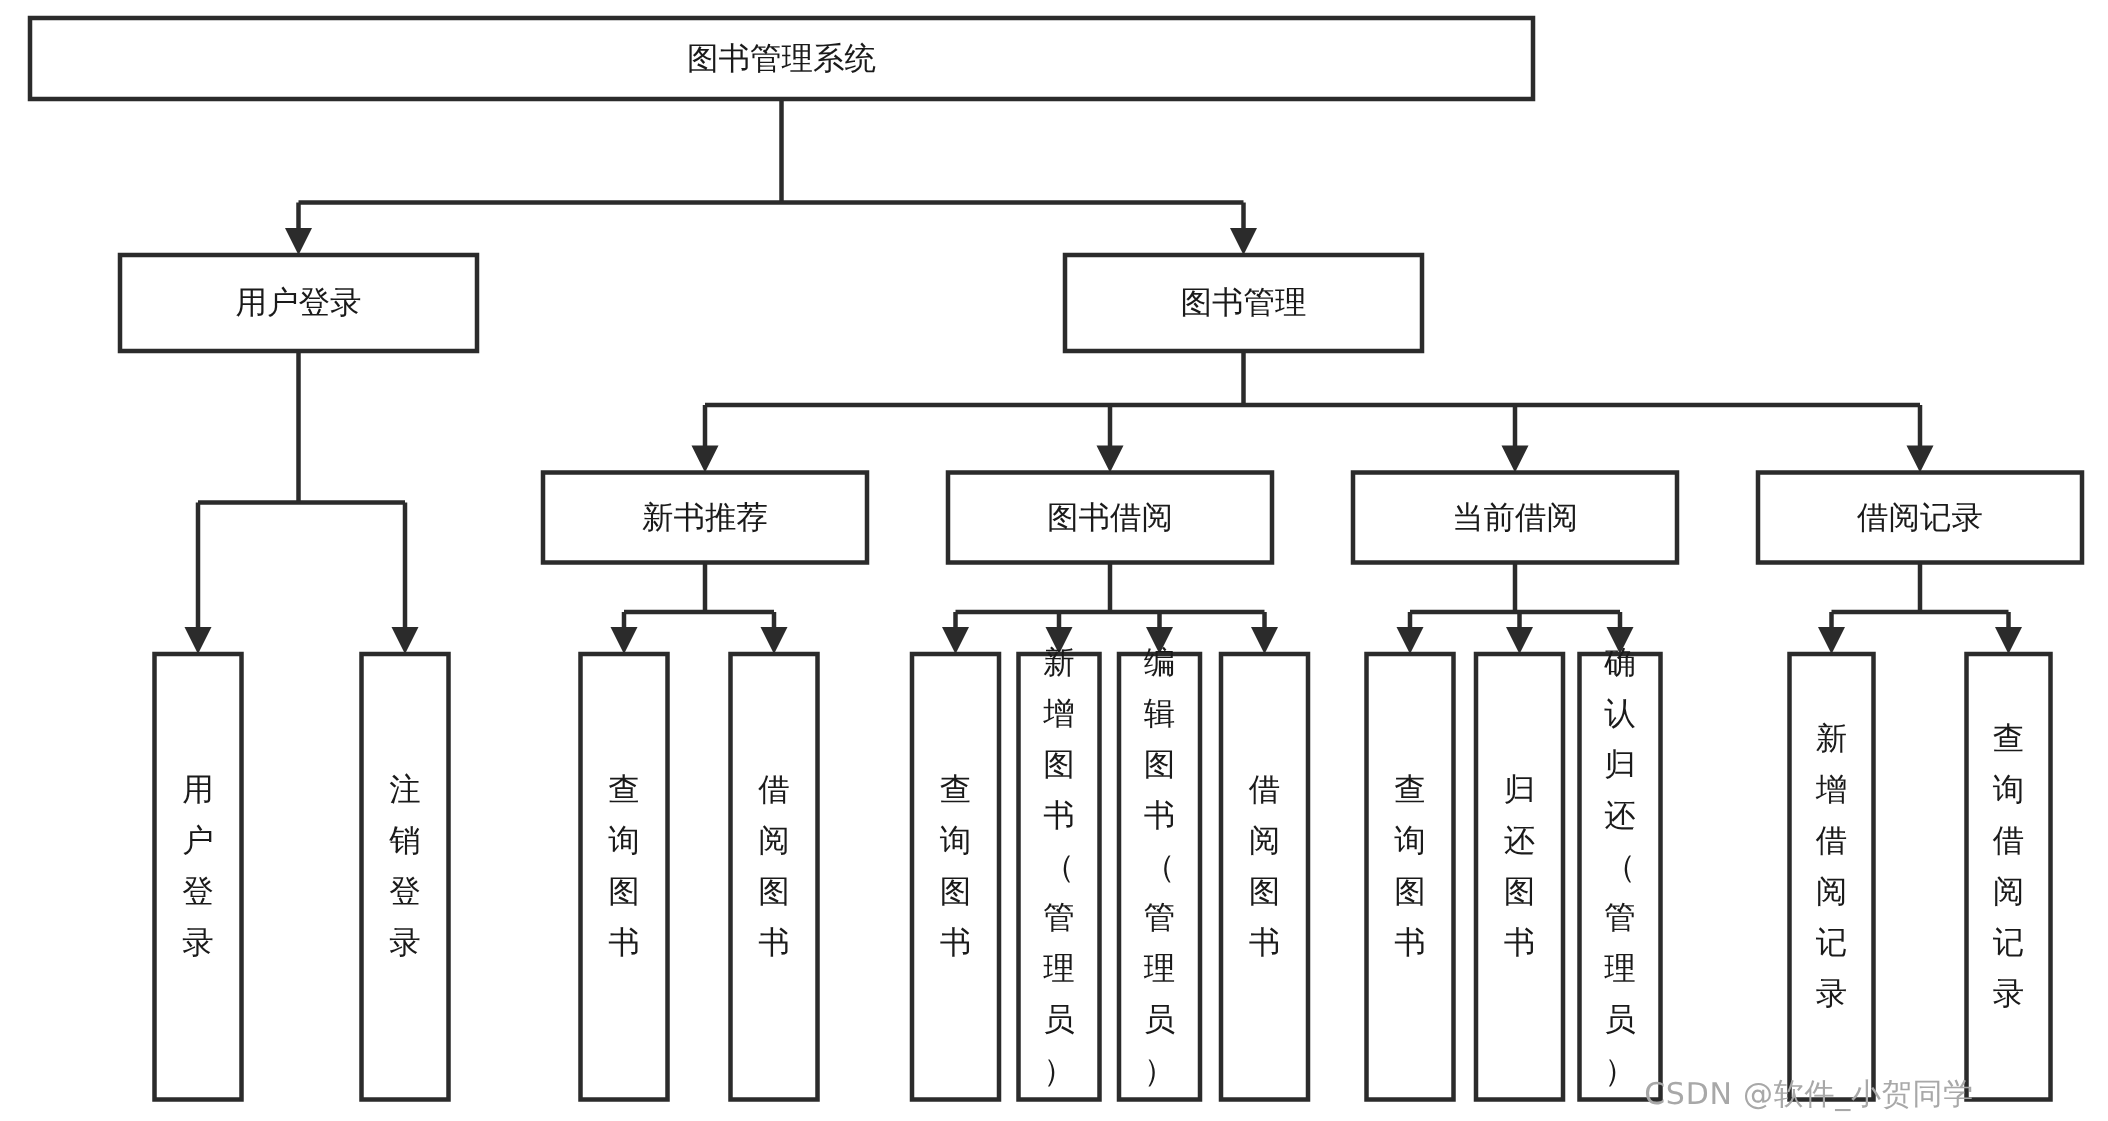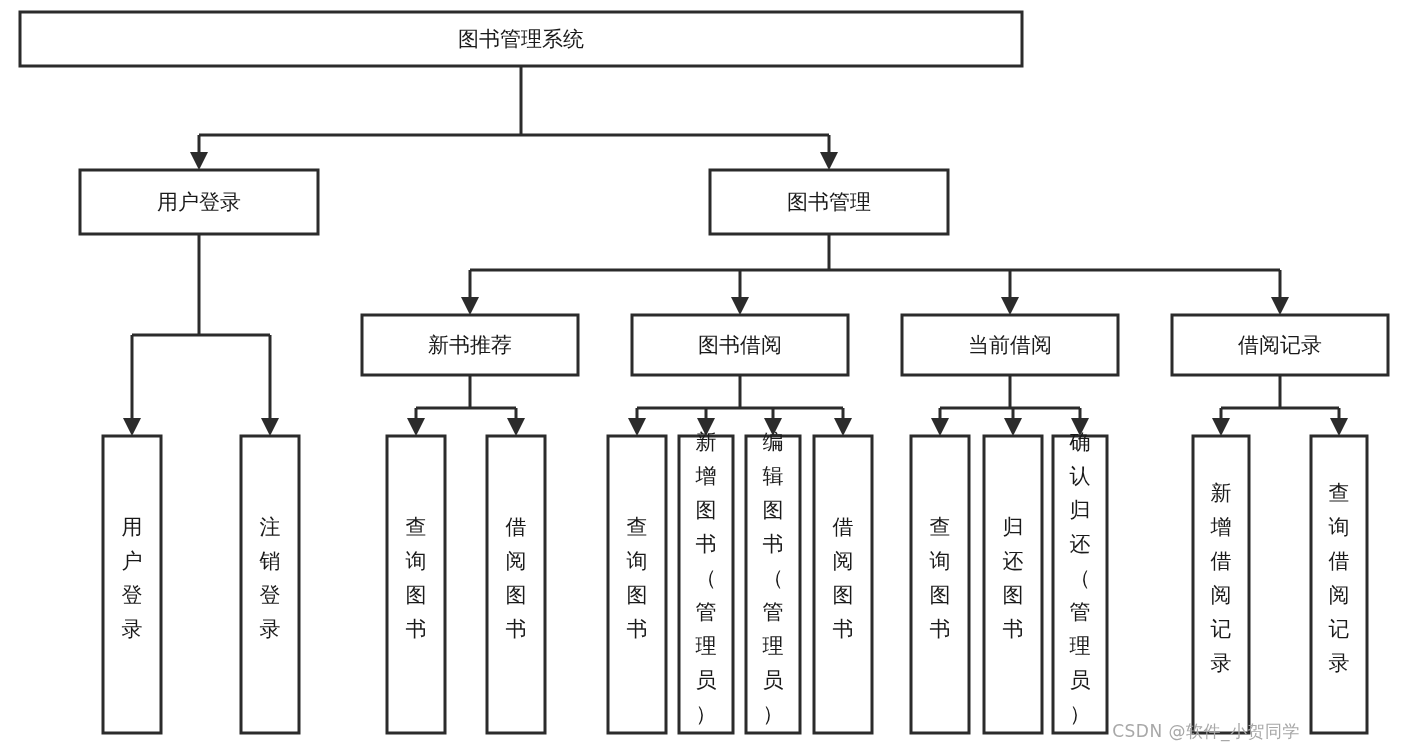--- a/index.html
+++ b/index.html
@@ -49,24 +49,24 @@
     stroke: #2b2b2b;
     stroke-width: 3;
     fill: none;
   }
   .arrow-head {
     fill: #2b2b2b;
     stroke: none;
   }
   .watermark-text {
     position: absolute;
-    right: 24px;
+    right: 8px;
     bottom: 4px;
     font-family: "DejaVu Sans", "Liberation Sans", sans-serif;
-    font-size: 17px;
+    font-size: 20px;
     color: #a8a8a8;
     white-space: nowrap;
     letter-spacing: 0.5px;
   }
 </style>
 </head>
 <body>
 
 <div id="diagram-root">
 

